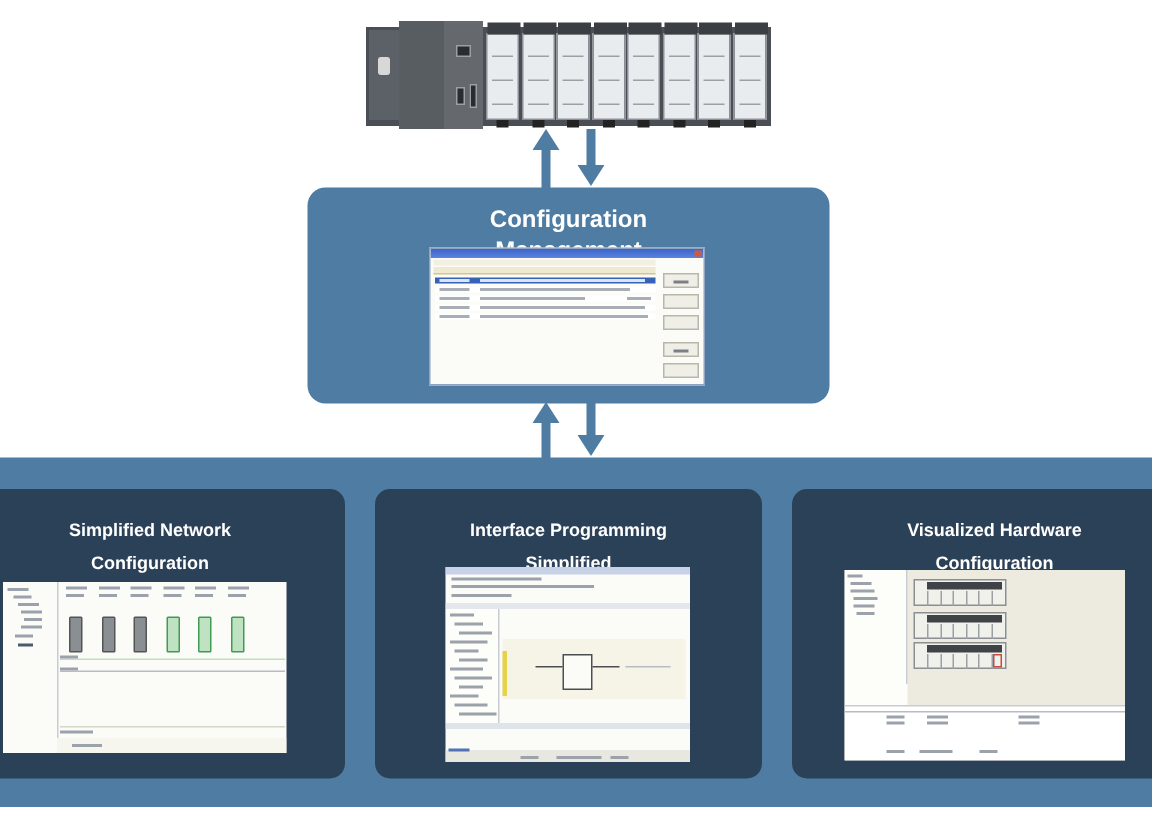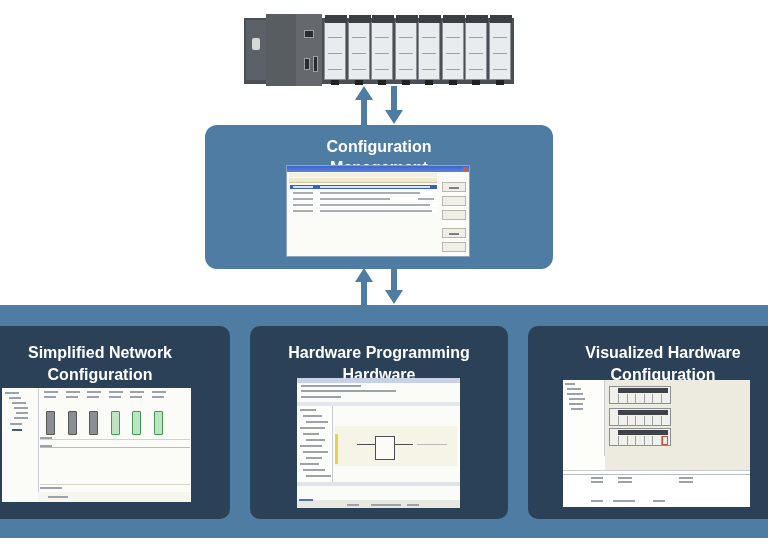--- a/index.html
+++ b/index.html
@@ -44,21 +44,21 @@
   .win .btn { position: absolute; right: 3px; width: 24px; height: 10px; background: #efeee7; border: 1px solid #b9b7aa; }
   .win .btn .txt { position: absolute; left: 6px; top: 4px; width: 10px; height: 2px; background: #7d7f86; }
 
   
   .band { position: absolute; left: 0; top: 305px; width: 768px; height: 233px; background: #4f7ca2; }
   .band-line { position: absolute; left: 0; top: 538px; width: 768px; height: 8px; background: #ffffff; }
 
   .panel { position: absolute; top: 326px; height: 193px; background: #2b4158; border-radius: 10px; }
   .panel-title {
     position: absolute; left: 0; top: 16px; width: 100%; text-align: center;
-    color: #ffffff; font-weight: bold; font-size: 16px; line-height: 22px;
+    color: #ffffff; font-weight: bold; font-size: 12px; line-height: 22px;
   }
 
   .shot { position: absolute; background: #fbfbf8; overflow: hidden; }
   .bar { position: absolute; }
   .tline { position: absolute; height: 1px; background: #b7bcc4; }
   .tick { position: absolute; height: 2px; background: #9ca2ab; }
 </style>
 </head>
 <body>
 
@@ -239,22 +239,22 @@
     <div class="tline" style="left:38px;top:59px;width:150px;"></div>
     <div class="tline" style="left:38px;top:96px;width:150px;background:#d6d6c8;"></div>
     <div class="tick" style="left:38px;top:99px;width:22px;"></div>
     <div class="bar" style="left:36px;top:104px;width:153px;height:10px;background:#f7f6ee;"></div>
     <div class="tick" style="left:46px;top:108px;width:20px;"></div>
   </div>
 </div>
 
 <div class="panel" style="left:250px;width:258px;">
   <div class="panel-title">
-    <div>Hardware Programming</div>
-    <div>Hardware</div>
+    <div>Interface Programming</div>
+    <div>Simplified</div>
   </div>
   <div class="shot" style="left:47px;top:52px;width:163px;height:130px;">
     <div class="bar" style="left:0;top:0;width:163px;height:5px;background:#c7d2e6;"></div>
     <div class="tick" style="left:4px;top:7px;width:60px;"></div>
     <div class="tick" style="left:4px;top:12px;width:95px;"></div>
     <div class="tick" style="left:4px;top:18px;width:40px;"></div>
     <div class="bar" style="left:0;top:24px;width:163px;height:4px;background:#e5e7ee;"></div>
     <div class="bar" style="left:0;top:28px;width:36px;height:76px;background:#fdfdf9;border-right:1px solid #c8ccd2;"></div>
     <div id="tree-lines">
         <div class="tick" style="left: 3px; top: 31px; width: 16px;"></div>

